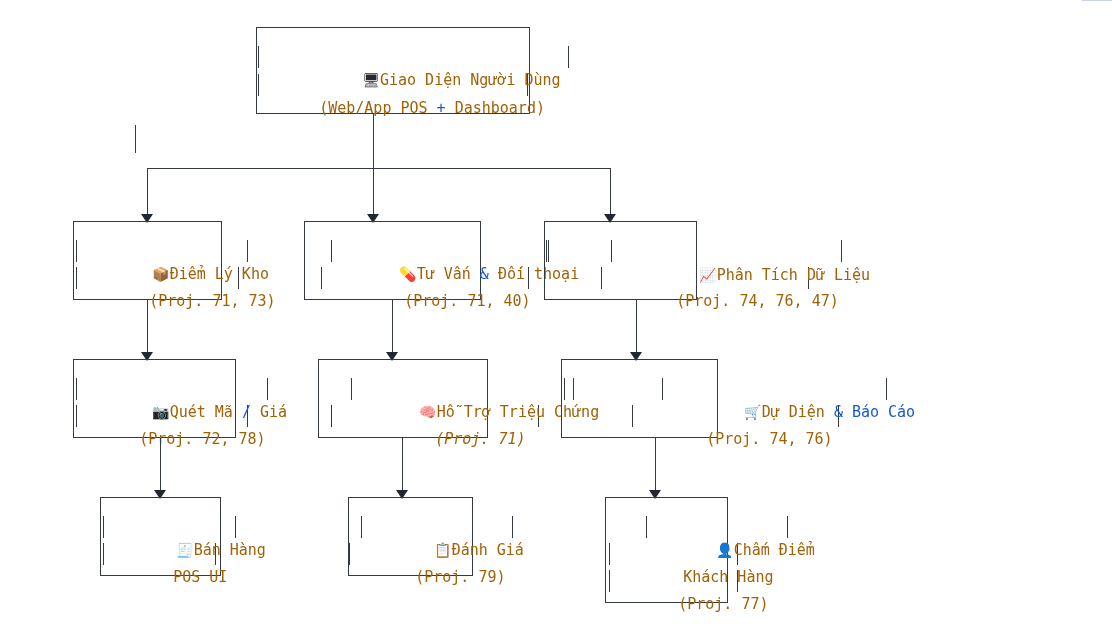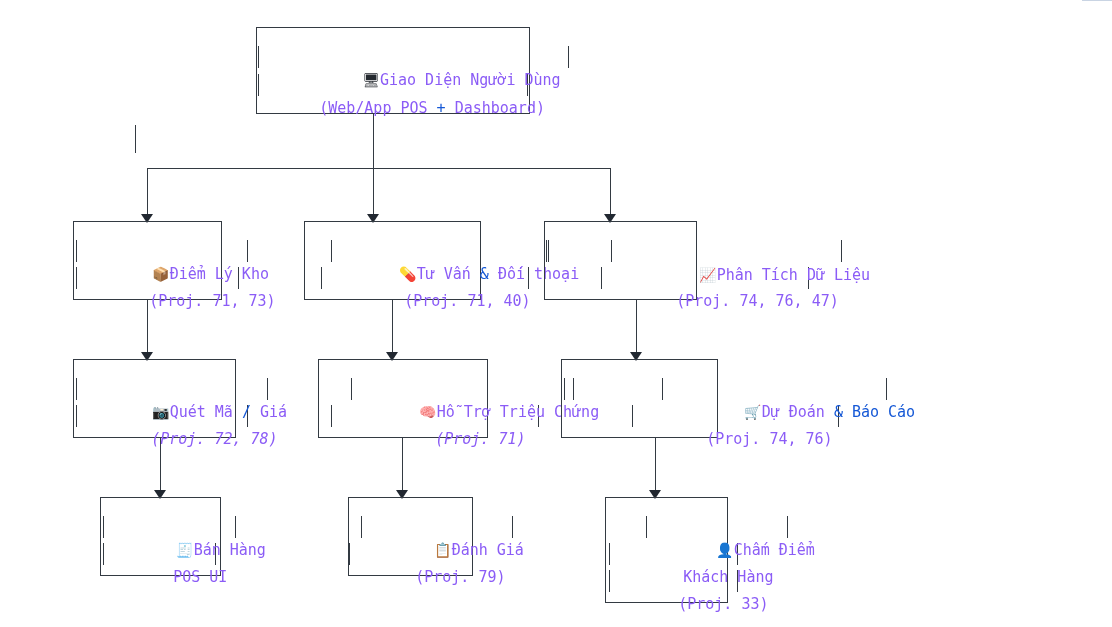--- a/index.html
+++ b/index.html
@@ -9,21 +9,21 @@
     font-family:"DejaVu Sans Mono","Liberation Mono",monospace;
     color:#24292f;
   }
   #canvas{position:relative;width:1112px;height:627px;}
 
   
   .top-hairline{
     position:absolute;top:0;right:0;width:30px;height:1px;
     background:#c9d4e3;
   }
-  .lbl{color:#8b5cf6;margin-top:11px;}
+  .lbl{color:#a16207;margin-top:11px;}
   .accent{color:#1558d6;}
   .emoji{
     font-family:"DejaVu Sans","Liberation Sans",sans-serif;
     font-size:14px;
   }
 
   
   .frame{
     position:absolute;
     border:1.6px solid #333a42;
@@ -149,21 +149,21 @@
 
   <div>
     <div class="frame" style="left:73px;top:359px;width:163px;height:79px;"></div>
     <div class="pipe" style="left:76px;top:378px;"></div>
     <div class="pipe" style="left:267px;top:378px;"></div>
     <div class="pipe" style="left:76px;top:405px;"></div>
     <div class="pipe" style="left:247px;top:405px;"></div>
     <div class="celltext" style="left:98px;top:379px;">
       <span class="emoji">📷</span><span class="lbl">Quét Mã </span><span class="accent">/</span><span class="lbl"> Giá</span>
     </div>
-    <div class="celltext" style="left:97px;top:406px;font-style:italic;">
+    <div class="celltext" style="left:85px;top:406px;">
       <span class="lbl">(Proj. 72, 78)</span>
     </div>
   </div>
 
   <div>
     <div class="frame" style="left:318px;top:359px;width:170px;height:79px;"></div>
     <div class="pipe" style="left:351px;top:378px;"></div>
     <div class="pipe" style="left:573px;top:378px;"></div>
     <div class="pipe" style="left:331px;top:405px;"></div>
     <div class="pipe" style="left:538px;top:405px;"></div>
@@ -176,21 +176,21 @@
   </div>
 
   <div>
     <div class="frame" style="left:561px;top:359px;width:157px;height:79px;"></div>
     <div class="pipe" style="left:564px;top:378px;"></div>
     <div class="pipe" style="left:662px;top:378px;"></div>
     <div class="pipe" style="left:886px;top:378px;"></div>
     <div class="pipe" style="left:632px;top:405px;"></div>
     <div class="pipe" style="left:838px;top:405px;"></div>
     <div class="celltext" style="left:690px;top:379px;">
-      <span class="emoji">🛒</span><span class="lbl">Dự Đoán </span><span class="accent">&amp; Báo Cáo</span>
+      <span class="emoji">🛒</span><span class="lbl">Dự Diện </span><span class="accent">&amp; Báo Cáo</span>
     </div>
     <div class="celltext" style="left:652px;top:406px;">
       <span class="lbl">(Proj. 74, 76)</span>
     </div>
   </div>
 
   <div class="vline" style="left:160px;top:438px;height:58px;"></div>
   <div class="arrow" style="left:154px;top:490px;"></div>
 
   <div class="vline" style="left:402px;top:438px;height:58px;"></div>
@@ -235,17 +235,17 @@
     <div class="pipe" style="left:737px;top:543px;"></div>
     <div class="pipe" style="left:609px;top:570px;"></div>
     <div class="pipe" style="left:737px;top:570px;"></div>
     <div class="celltext" style="left:662px;top:517px;">
       <span class="emoji">👤</span><span class="lbl">Chấm Điểm</span>
     </div>
     <div class="celltext" style="left:629px;top:544px;">
       <span class="lbl">Khách Hàng</span>
     </div>
     <div class="celltext" style="left:624px;top:571px;">
-      <span class="lbl">(Proj. 33)</span>
+      <span class="lbl">(Proj. 77)</span>
     </div>
   </div>
 
 </div>
 
 </body></html>

